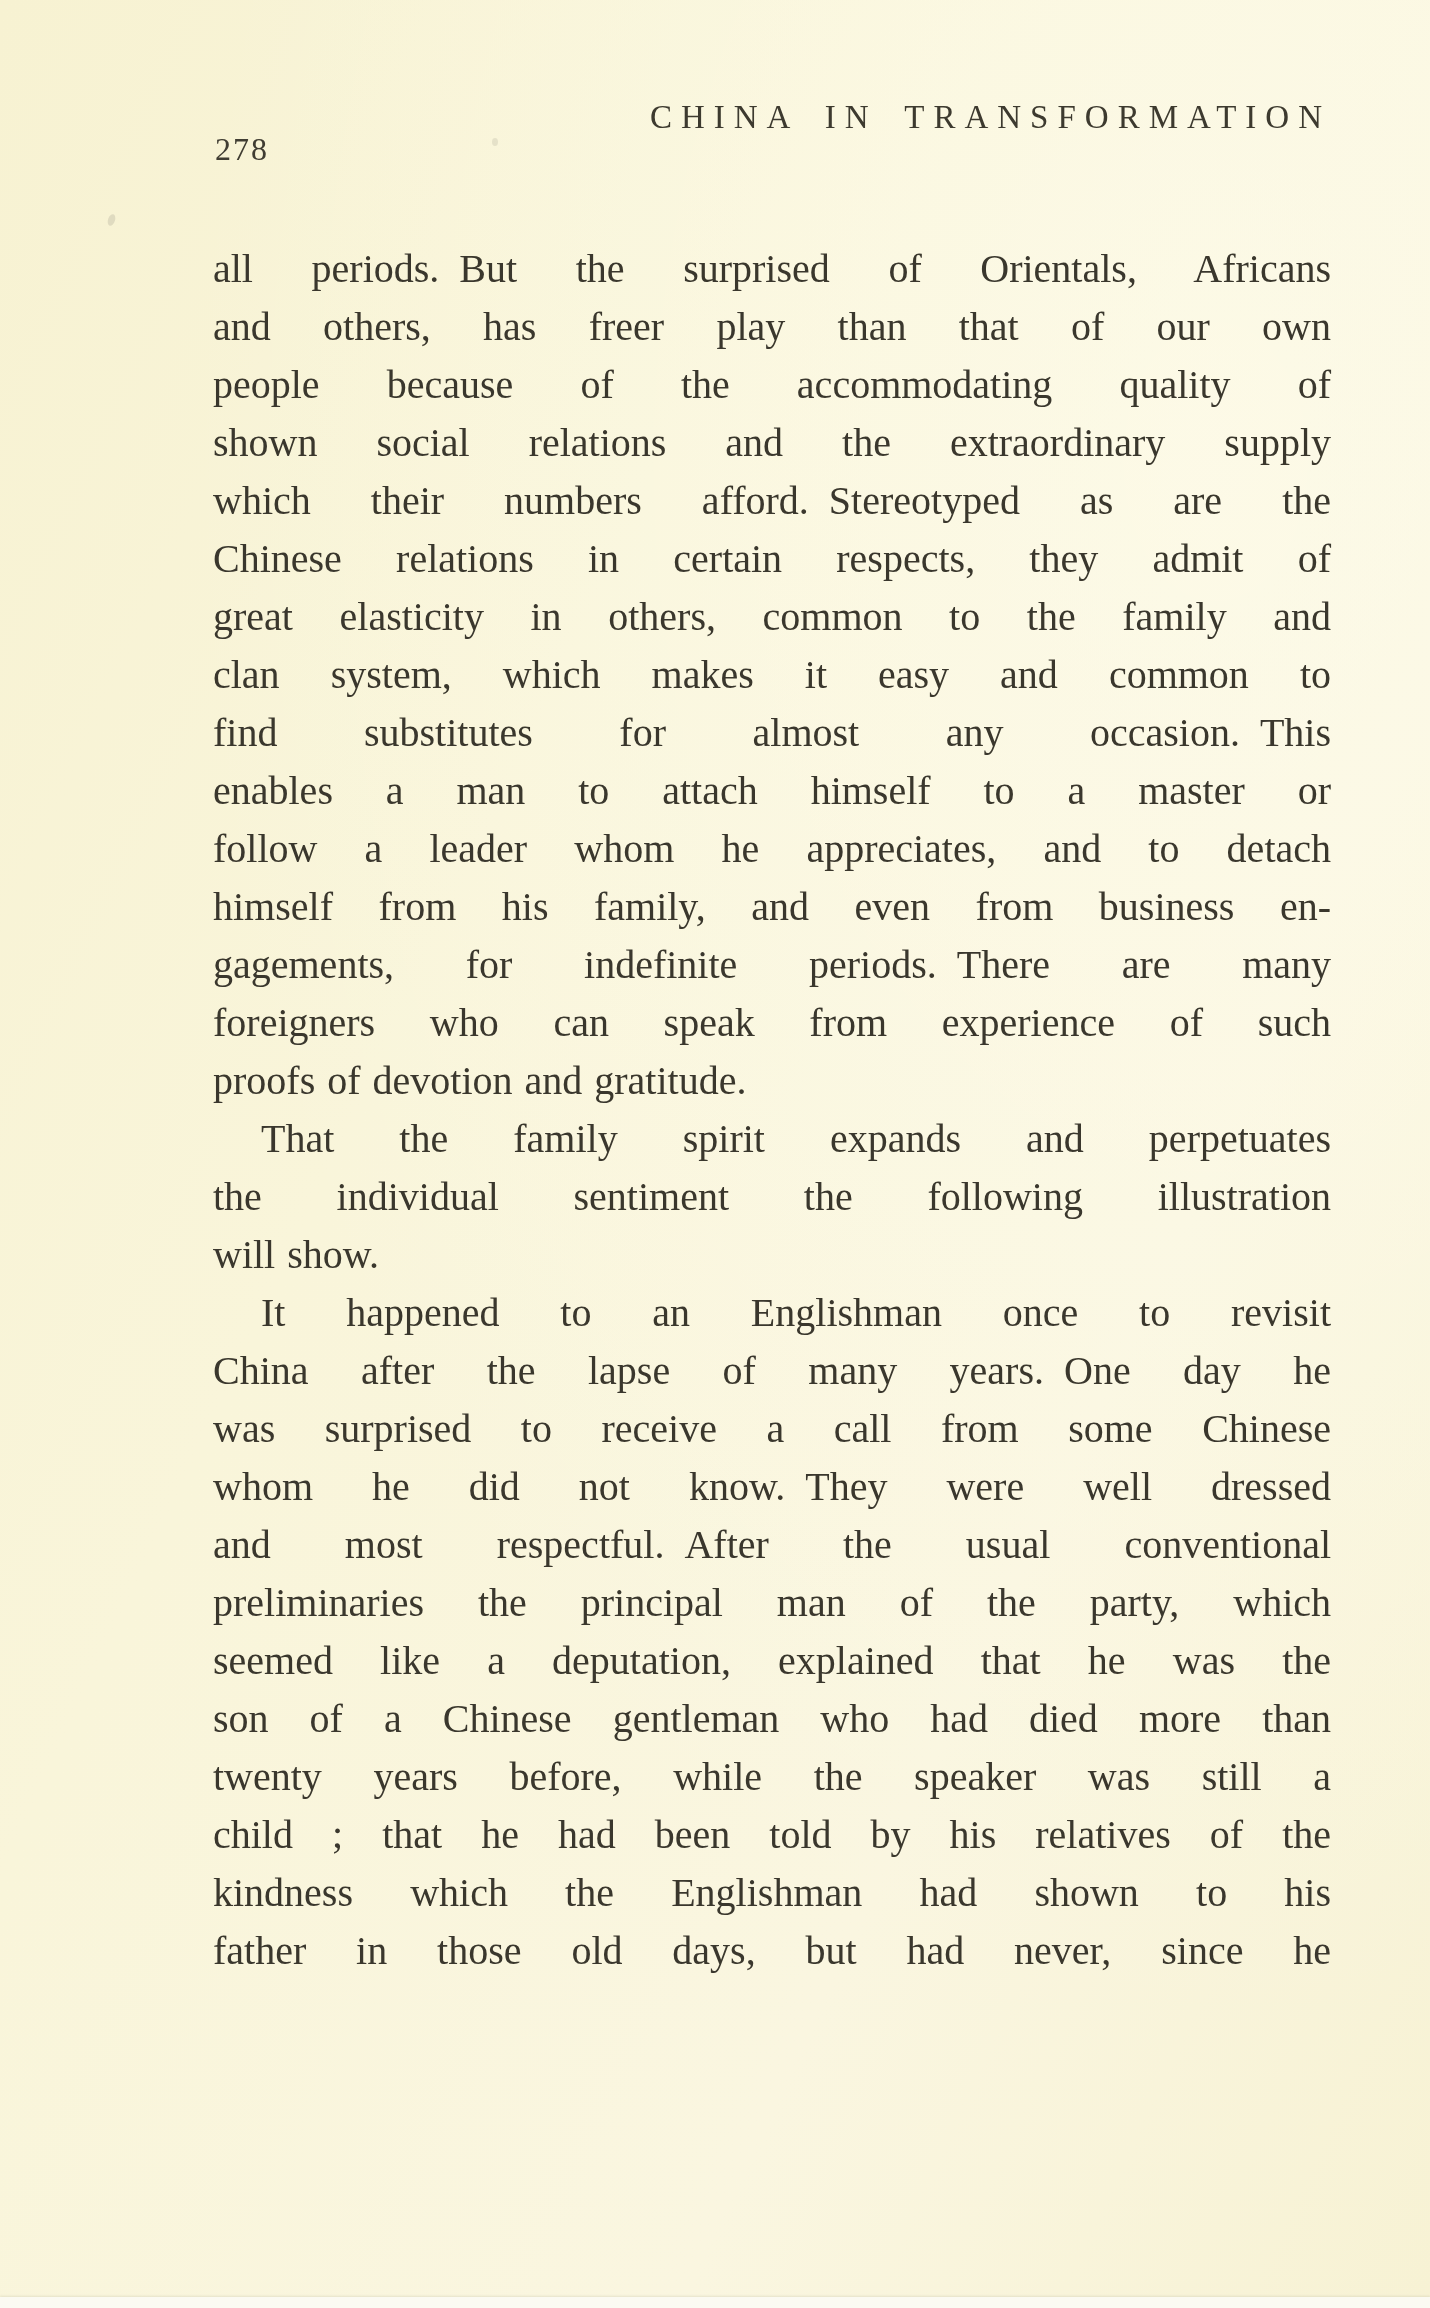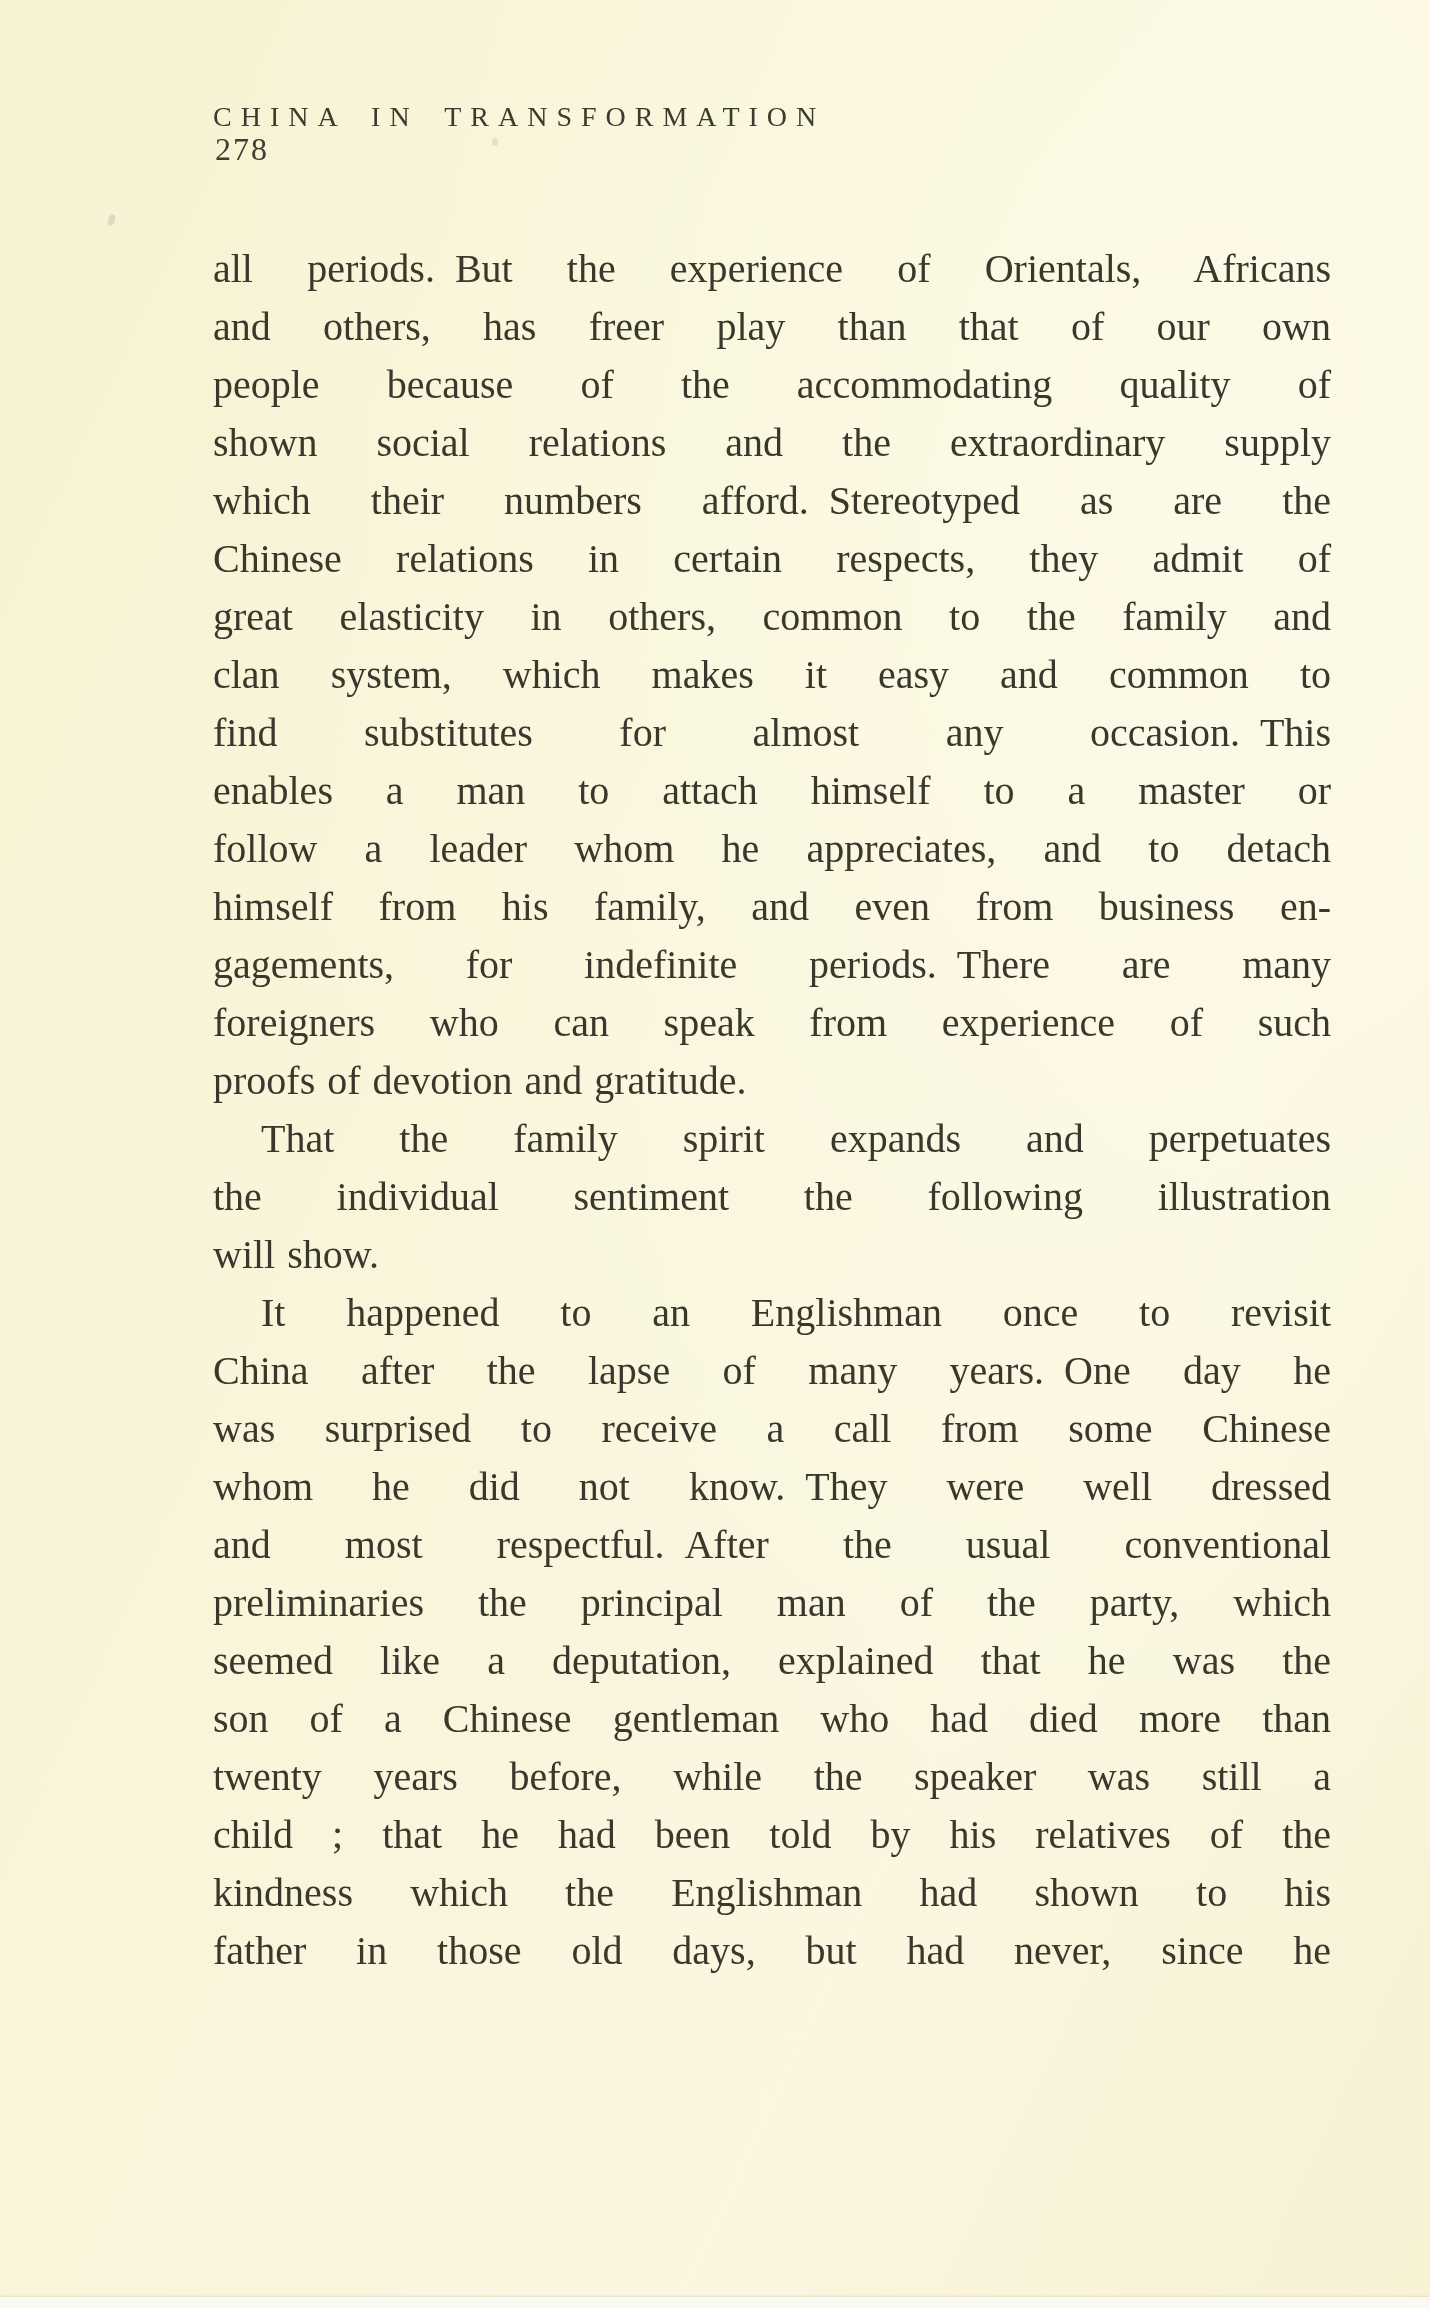--- a/index.html
+++ b/index.html
@@ -29,22 +29,22 @@
     position: absolute;
     left: 2px;
     top: 0;
     font-size: 32px;
     letter-spacing: 2px;
     color: #403d32;
     margin-top: 32px;
   }
   .title {
     display: block;
-    text-align: left;
-    font-size: 28px;
+    text-align: right;
+    font-size: 33px;
     letter-spacing: 9px;
     word-spacing: 10px;
     color: #3d3a2f;
   }
   .body-text {
     margin-top: 102px;
   }
   .line {
     height: 58px;
     line-height: 58px;
@@ -80,21 +80,21 @@
 <div class="page">
   <span class="scan-artifact artifact-1"></span>
   <span class="scan-artifact artifact-2"></span>
 
   <div class="text-block">
     <div class="header">
       <span class="pagenum">278</span>
       <span class="title">CHINA IN TRANSFORMATION</span>
     </div>
     <div class="body-text" id="body-lines">
-        <div class="line">all periods. But the experience of Orientals, Africans</div>
+        <div class="line">all periods. But the surprised of Orientals, Africans</div>
         <div class="line">and others, has freer play than that of our own</div>
         <div class="line">people because of the accommodating quality of</div>
         <div class="line">shown social relations and the extraordinary supply</div>
         <div class="line">which their numbers afford. Stereotyped as are the</div>
         <div class="line">Chinese relations in certain respects, they admit of</div>
         <div class="line">great elasticity in others, common to the family and</div>
         <div class="line">clan system, which makes it easy and common to</div>
         <div class="line">find substitutes for almost any occasion. This</div>
         <div class="line">enables a man to attach himself to a master or</div>
         <div class="line">follow a leader whom he appreciates, and to detach</div>

